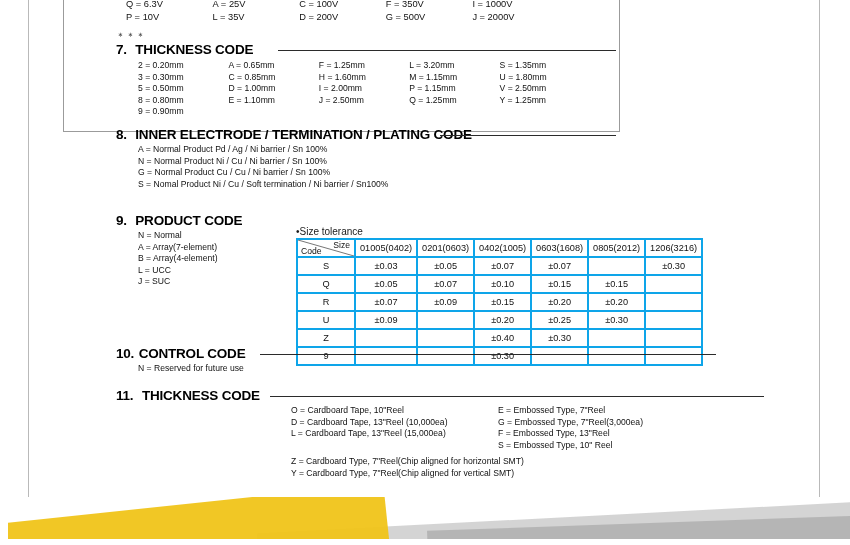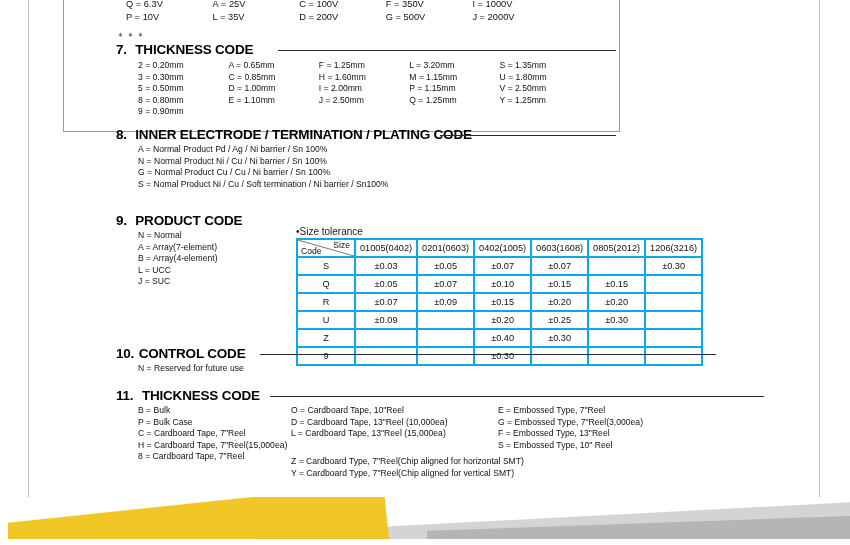--- a/index.html
+++ b/index.html
@@ -362,27 +362,20 @@
   </div>
 
   <div class="sect" style="left:108px; top:386px;">
     <div>
       <span class="sect-title">11.</span>
       <span class="sect-title" style="margin-left:4px;">THICKNESS CODE</span>
     </div>
   </div>
   <div class="title-rule" style="left:262px; top:396px; width:494px;"></div>
 
-  <div class="pack-col" style="left:130px; top:405px;">
-    <div class="tiny">B = Bulk</div>
-    <div class="tiny">P = Bulk Case</div>
-    <div class="tiny">C = Cardboard Tape, 7"Reel</div>
-    <div class="tiny">H = Cardboard Tape, 7"Reel(15,000ea)</div>
-    <div class="tiny">8 = Cardboard Tape, 7"Reel</div>
-  </div>
 
   <div class="pack-col" style="left:283px; top:405px;">
     <div class="tiny">O = Cardboard Tape, 10"Reel</div>
     <div class="tiny">D = Cardboard Tape, 13"Reel (10,000ea)</div>
     <div class="tiny">L = Cardboard Tape, 13"Reel (15,000ea)</div>
   </div>
 
   <div class="pack-col" style="left:490px; top:405px;">
     <div class="tiny">E = Embossed Type, 7"Reel</div>
     <div class="tiny">G = Embossed Type, 7"Reel(3,000ea)</div>

